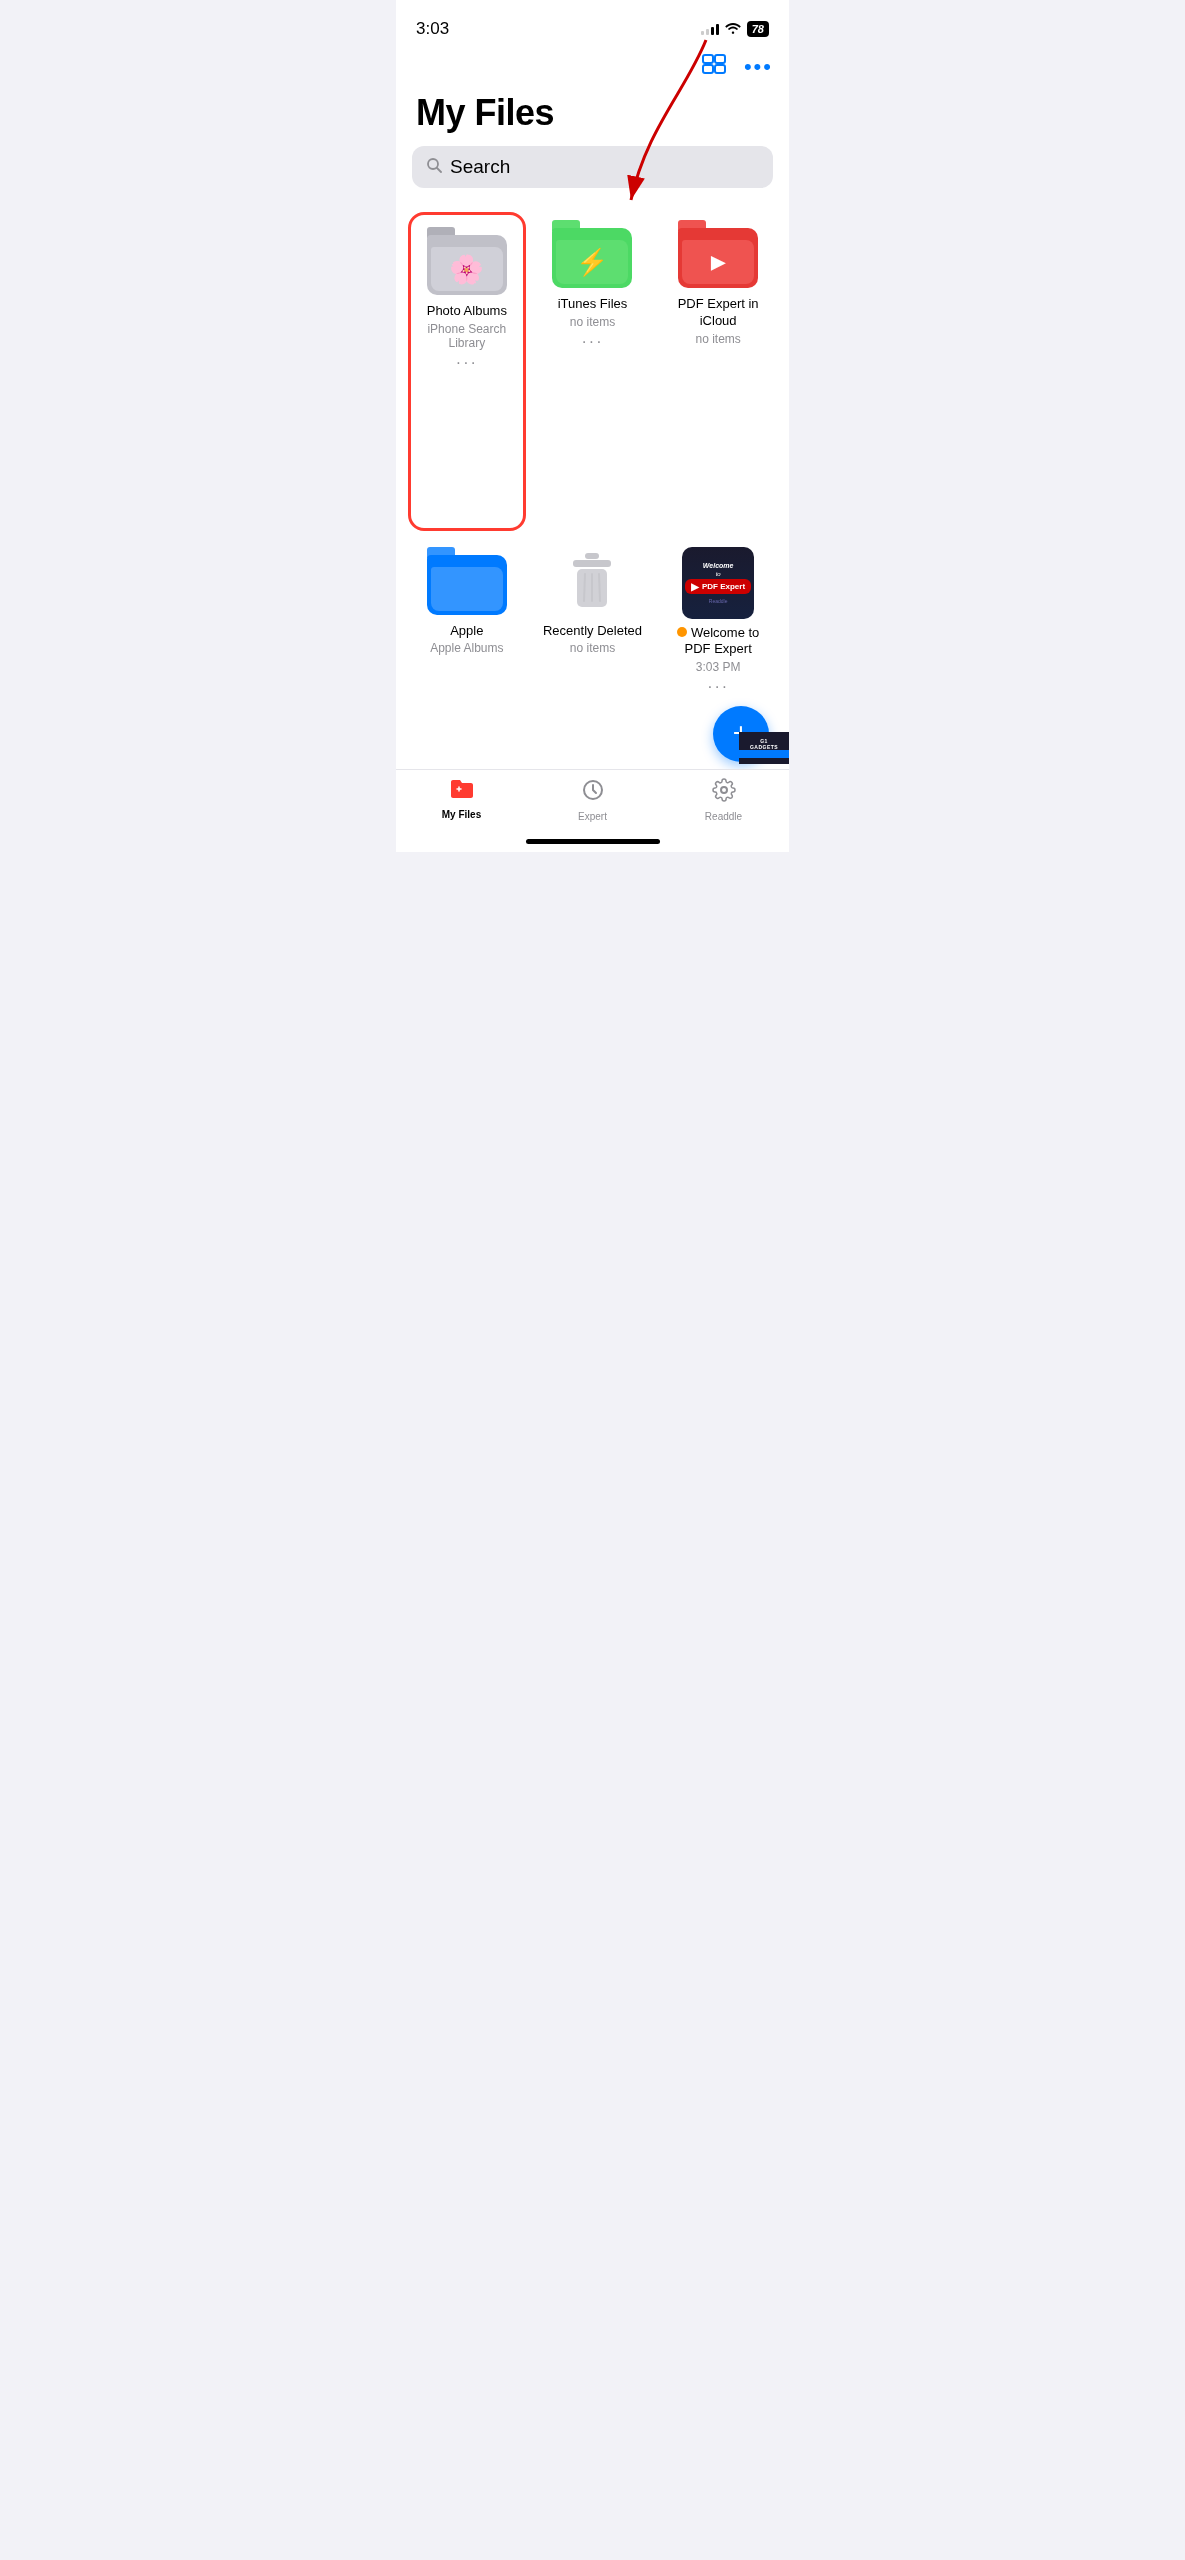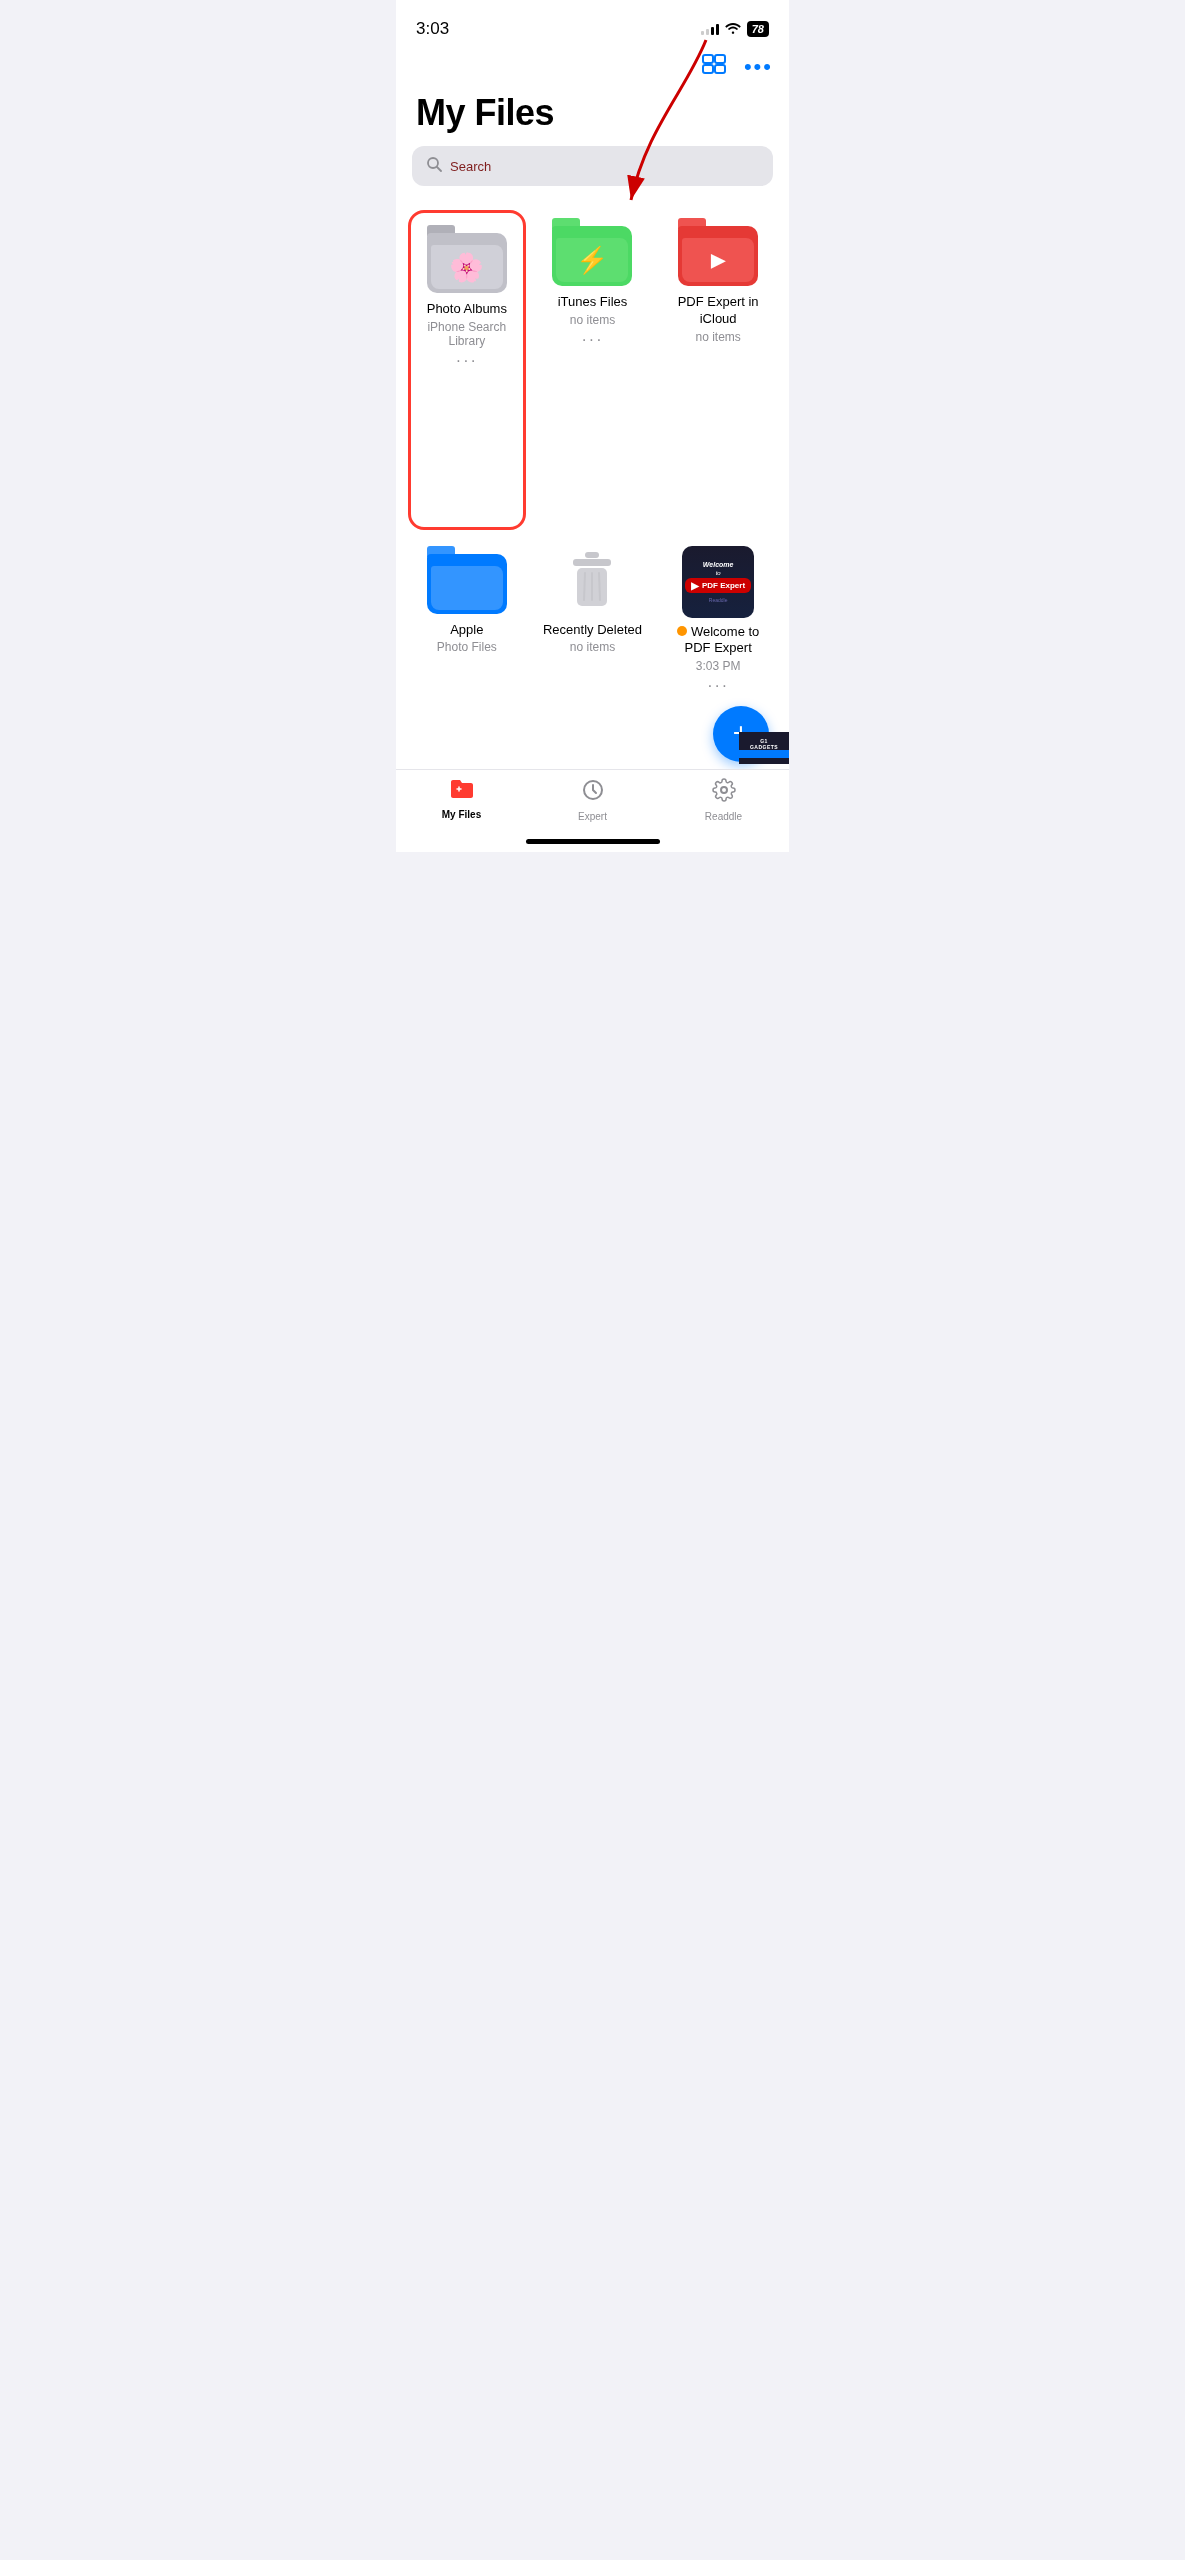--- a/index.html
+++ b/index.html
@@ -100,22 +100,22 @@
       margin: 0 16px 20px;
       background: #e5e5ea;
       border-radius: 12px;
       padding: 10px 14px;
       display: flex;
       align-items: center;
       gap: 8px;
     }
 
     .search-placeholder {
-      color: #7f1d1d;
-      font-size: 13px;
+      color: #000000;
+      font-size: 19px;
     }
 
     
     .files-grid {
       display: grid;
       grid-template-columns: repeat(3, 1fr);
       gap: 0;
       padding: 0 8px;
       flex: 1;
     }
@@ -438,21 +438,21 @@
     <div class="file-item">
       <div class="folder-generic">
         <div class="f-tab" style="background:#3395ff;"></div>
         <div class="f-body" style="background:#007aff;">
           <div class="f-inner" style="background:#3395ff;">
             <span style="font-size:28px; color:#0051c8;"></span>
           </div>
         </div>
       </div>
       <span class="file-name">Apple</span>
-      <span class="file-subtitle">Photo Files</span>
+      <span class="file-subtitle">Apple Albums</span>
     </div>
 
     <div class="file-item">
       <div style="width:70px; height:70px; position:relative; margin-bottom:6px;">
         
         <svg width="70" height="70" viewBox="0 0 70 70">
 
           <rect x="28" y="6" width="14" height="6" rx="3" fill="#c7c7cc"></rect>
 
           <rect x="16" y="13" width="38" height="7" rx="3" fill="#c7c7cc"></rect>

